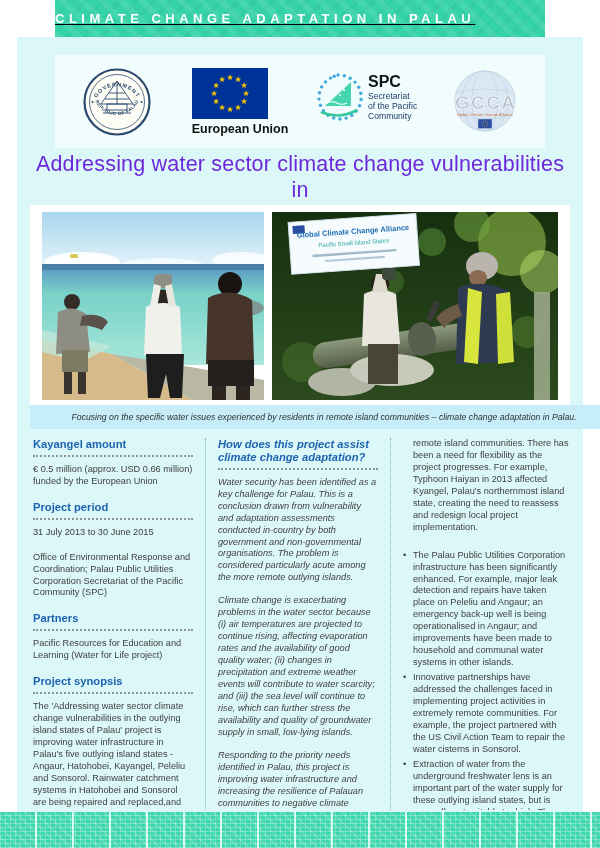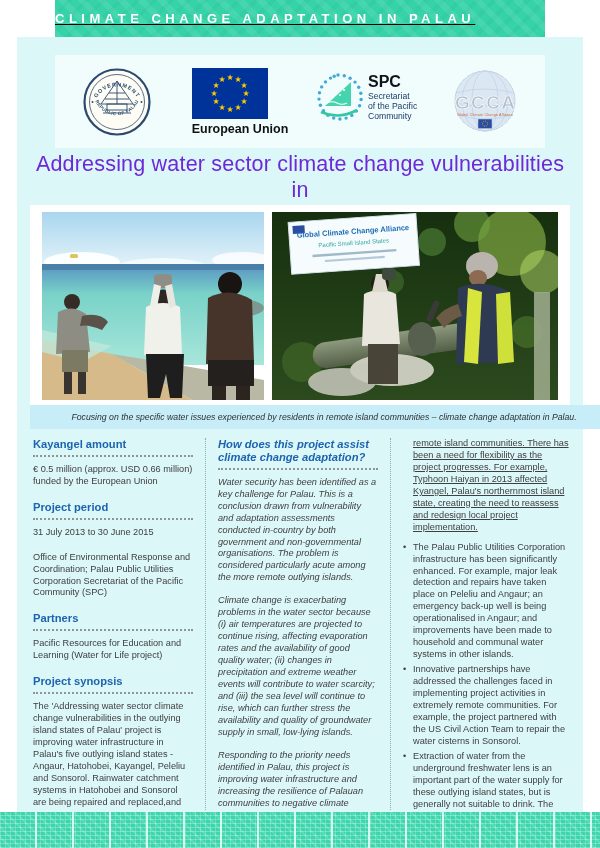--- a/index.html
+++ b/index.html
@@ -49,21 +49,21 @@
   .col-right{width:179px;padding-left:12px;}
   .sec-heading{
     color:#1c63b1;font-weight:bold;font-size:11.2px;line-height:1.15;
     padding-bottom:4px;border-bottom:2px dotted #8f9496;margin-bottom:7px;
   }
   .sec-body{margin-bottom:13px;}
   .para{margin-bottom:11px;}
   .bullet{display:flex;margin-bottom:3px;}
   .bullet-marker{width:10px;flex:0 0 10px;}
   .bullet-text{flex:1;}
-  .cont-block{padding-left:10px;margin-bottom:8px;text-decoration:underline;}
+  .cont-block{padding-left:10px;margin-bottom:16px;}
   
   .bottom-band{
     position:absolute;left:0;top:812px;width:600px;height:36px;
     background-color:#3bd6ac;
     background-image:
       repeating-linear-gradient(90deg, rgba(255,255,255,0) 0 35px, rgba(235,255,250,.85) 35px 37px),
       repeating-linear-gradient(0deg, rgba(255,255,255,.28) 0 1px, rgba(255,255,255,0) 1px 4px),
       repeating-linear-gradient(90deg, rgba(255,255,255,.22) 0 1px, rgba(255,255,255,0) 1px 5px),
       repeating-linear-gradient(45deg, rgba(255,255,255,.16) 0 2px, rgba(255,255,255,0) 2px 7px);
   }

